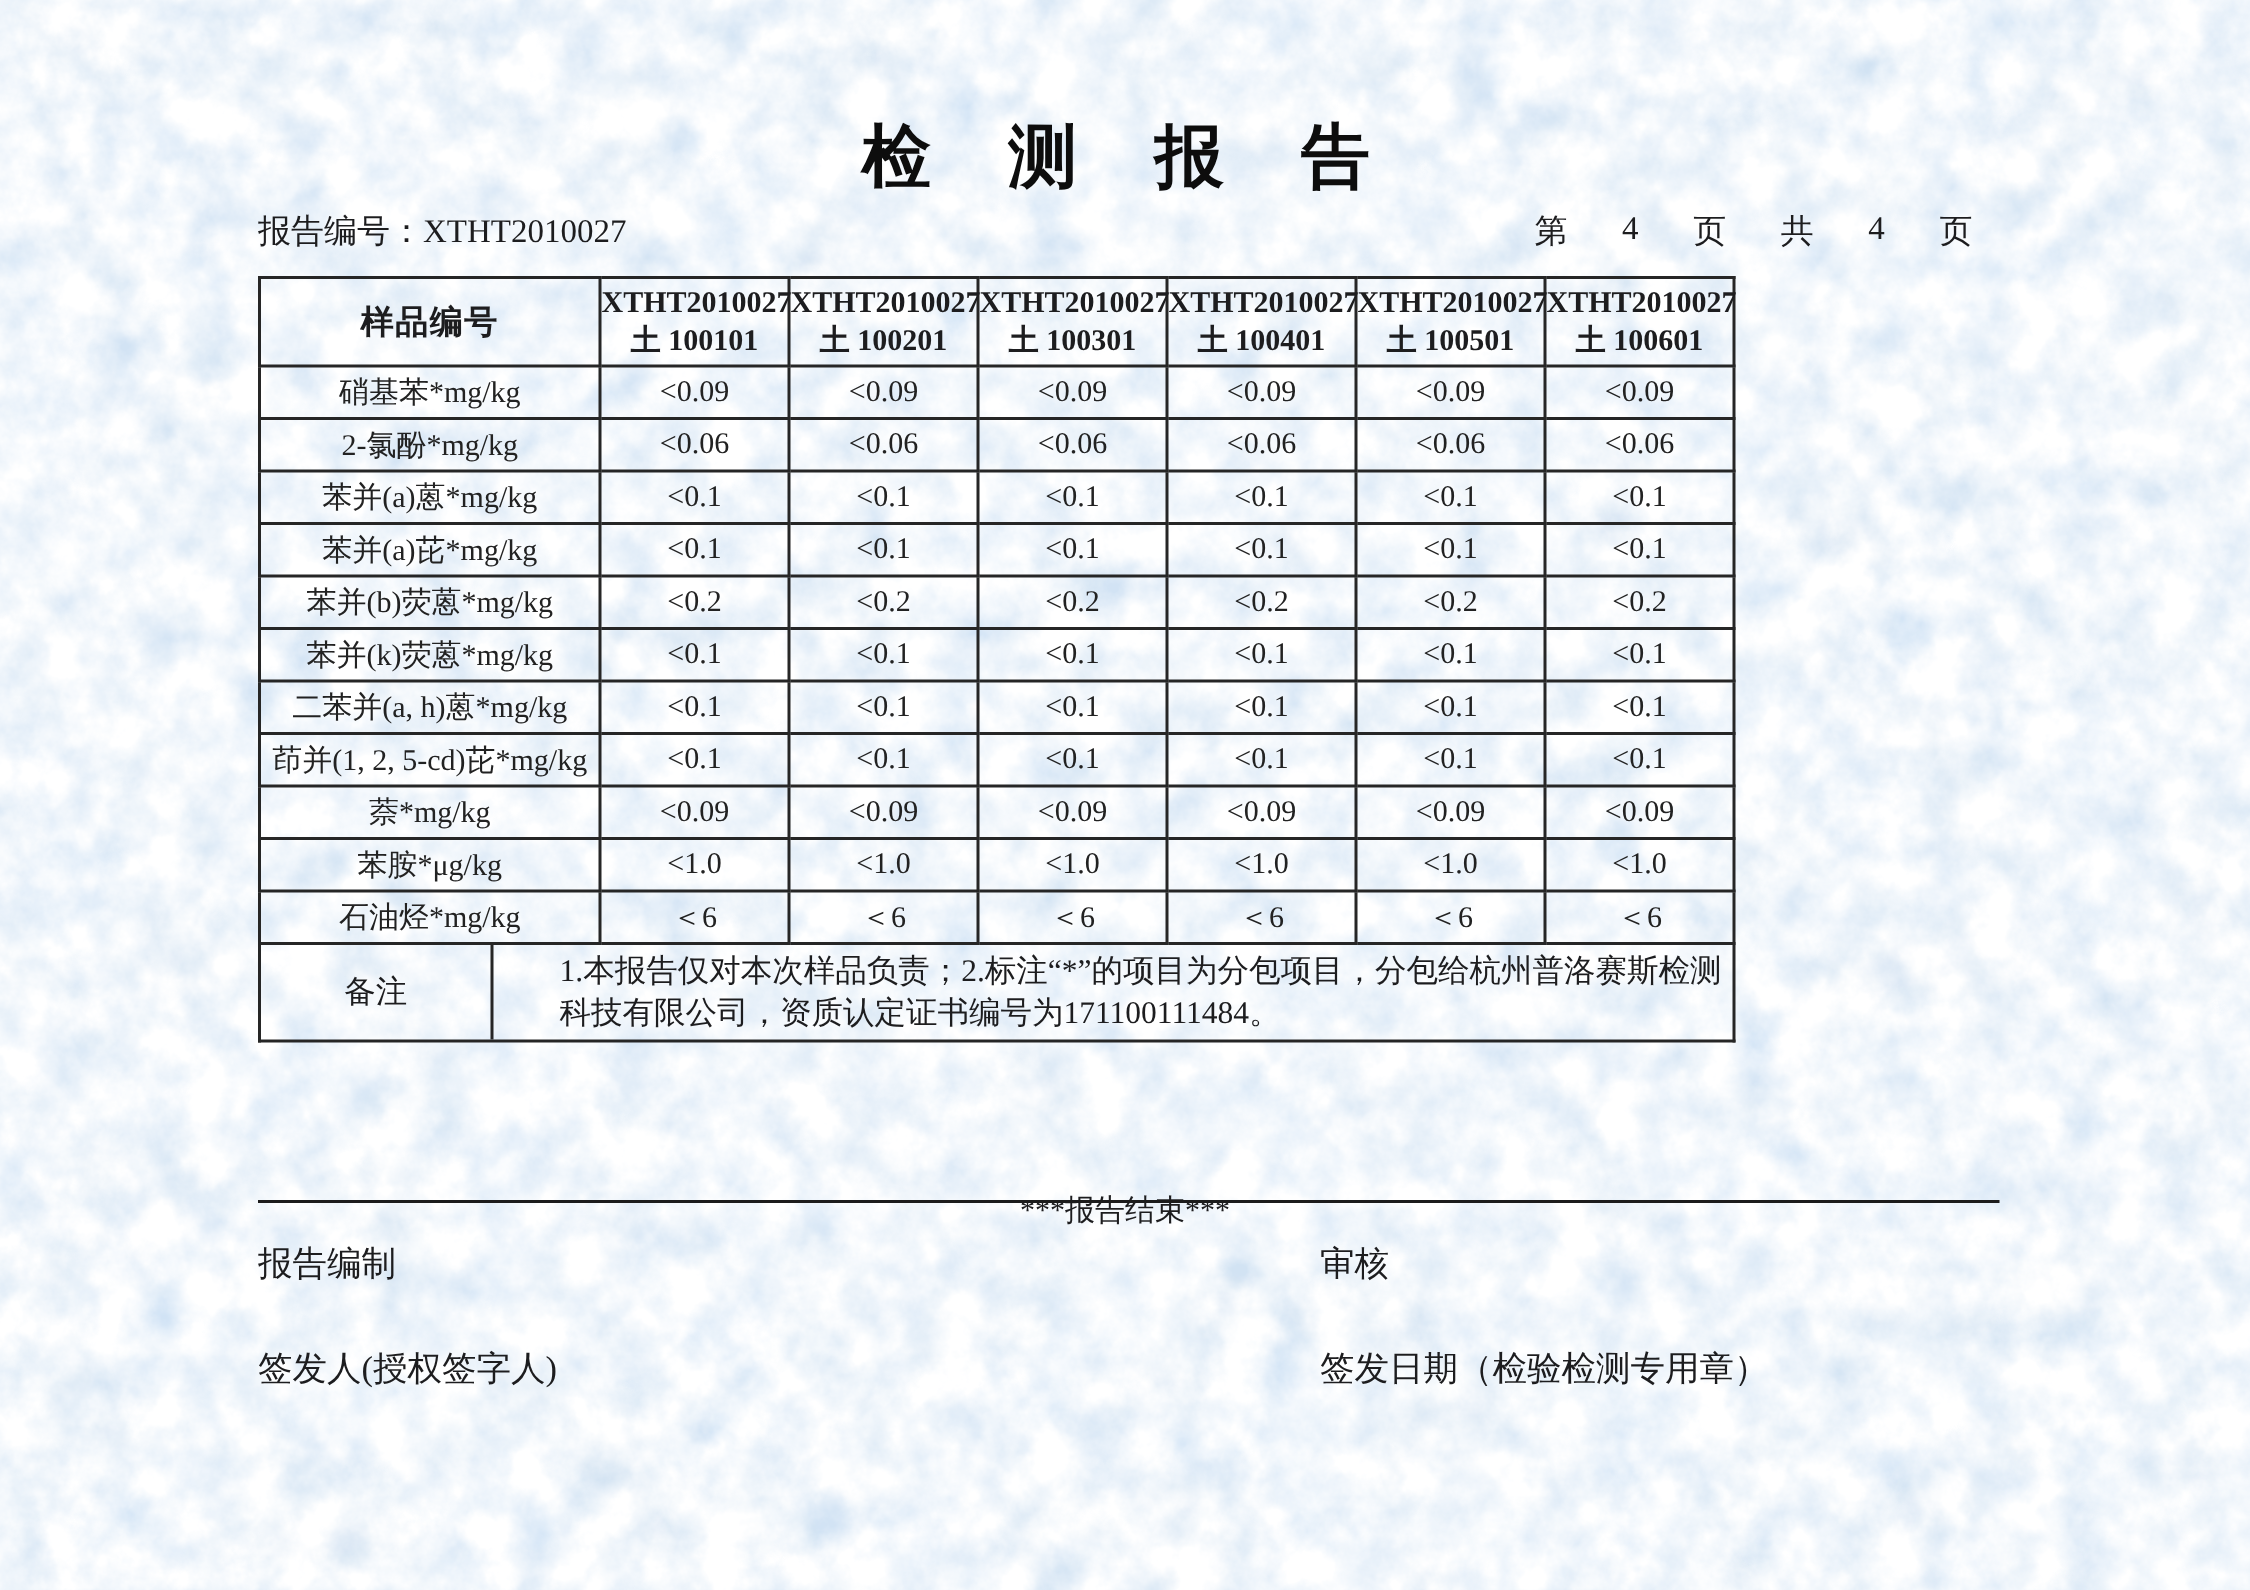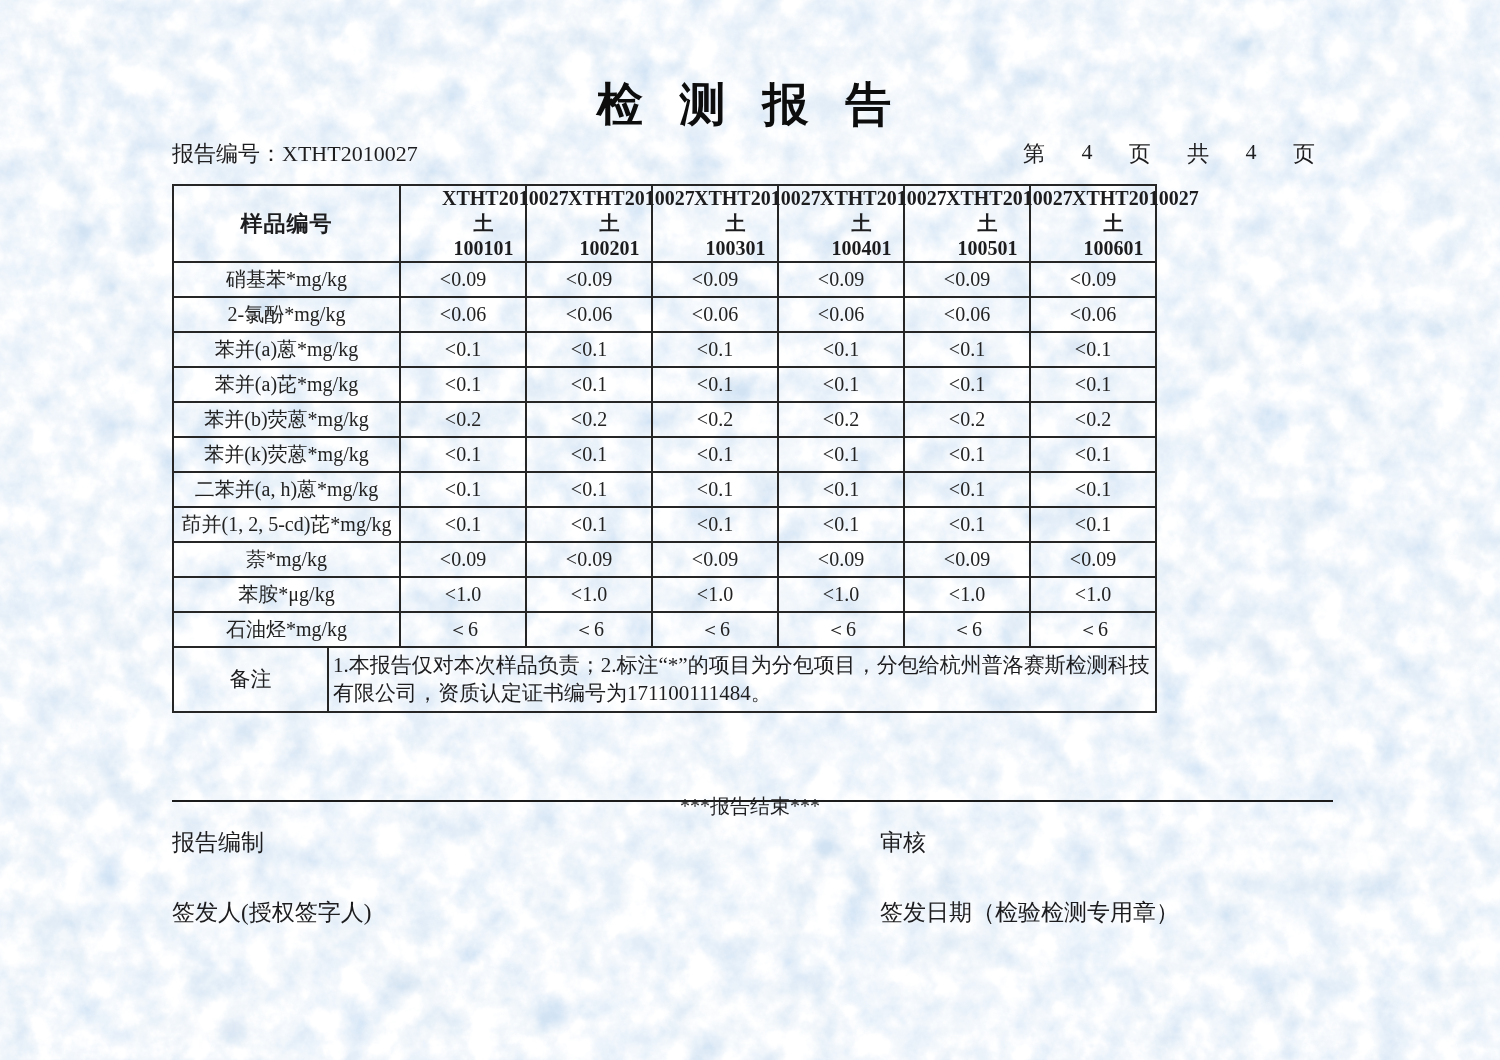--- a/index.html
+++ b/index.html
@@ -6,40 +6,40 @@
   body{
     width:1500px;height:1060px;position:relative;overflow:hidden;
     background:#d4e2f0;color:#1d1d1f;
     font-family:"Liberation Serif","DejaVu Serif",serif;
   }
   .bg-texture{position:absolute;top:0;left:0;z-index:0;}
   .doc{position:absolute;top:0;left:0;width:1500px;height:1060px;z-index:1;}
 
   .title{
     position:absolute;top:74px;left:0;width:100%;margin:0;
-    text-align:center;font-family:Liberation Sans, sans-serif;
+    text-align:center;font-family:Liberation Mono, monospace;
     font-weight:bold;font-size:46px;letter-spacing:12px;color:#0d0d0d;
   }
   .meta{
     position:absolute;top:139px;left:172px;width:1163px;
     display:flex;justify-content:space-between;align-items:baseline;
     font-size:22px;
   }
   .pagination{display:flex;justify-content:space-between;width:292px;margin-right:20px;font-size:22px;}
 
   .tablewrap{position:absolute;top:184px;left:172px;width:985px;}
   table{width:100%;border-collapse:collapse;table-layout:fixed;}
   th,td{border:2px solid #262626;padding:0;}
   thead th{height:57px;text-align:center;vertical-align:middle;font-weight:bold;}
   th.corner{font-family:"DejaVu Sans","Liberation Sans",sans-serif;font-size:22px;letter-spacing:1px;}
-  .hdr-code,.hdr-sample{font-size:20px;line-height:1.25;font-weight:bold;margin-left:41px;}
+  .hdr-code,.hdr-sample{font-size:20px;line-height:1.25;font-weight:bold;}
   tbody td{height:33px;text-align:center;vertical-align:middle;font-size:20px;color:#222;}
   td.param{font-size:20px;}
 
-  .remark{display:flex;border:2px solid #262626;border-top:none;min-height:51px;}
+  .remark{display:flex;border:2px solid #262626;border-top:none;min-height:51px;gap:40px;}
   .remark-label{
     width:153px;min-width:153px;border-right:2px solid #262626;
     display:flex;align-items:center;justify-content:center;font-size:21px;
   }
   .remark-text{
     flex:1;display:flex;align-items:center;
     padding:3px 4px;font-size:21px;line-height:1.35;text-align:left;
   }
 
   .endmark{position:absolute;top:750px;left:0;width:100%;text-align:center;font-size:20px;margin-top:43px;}

